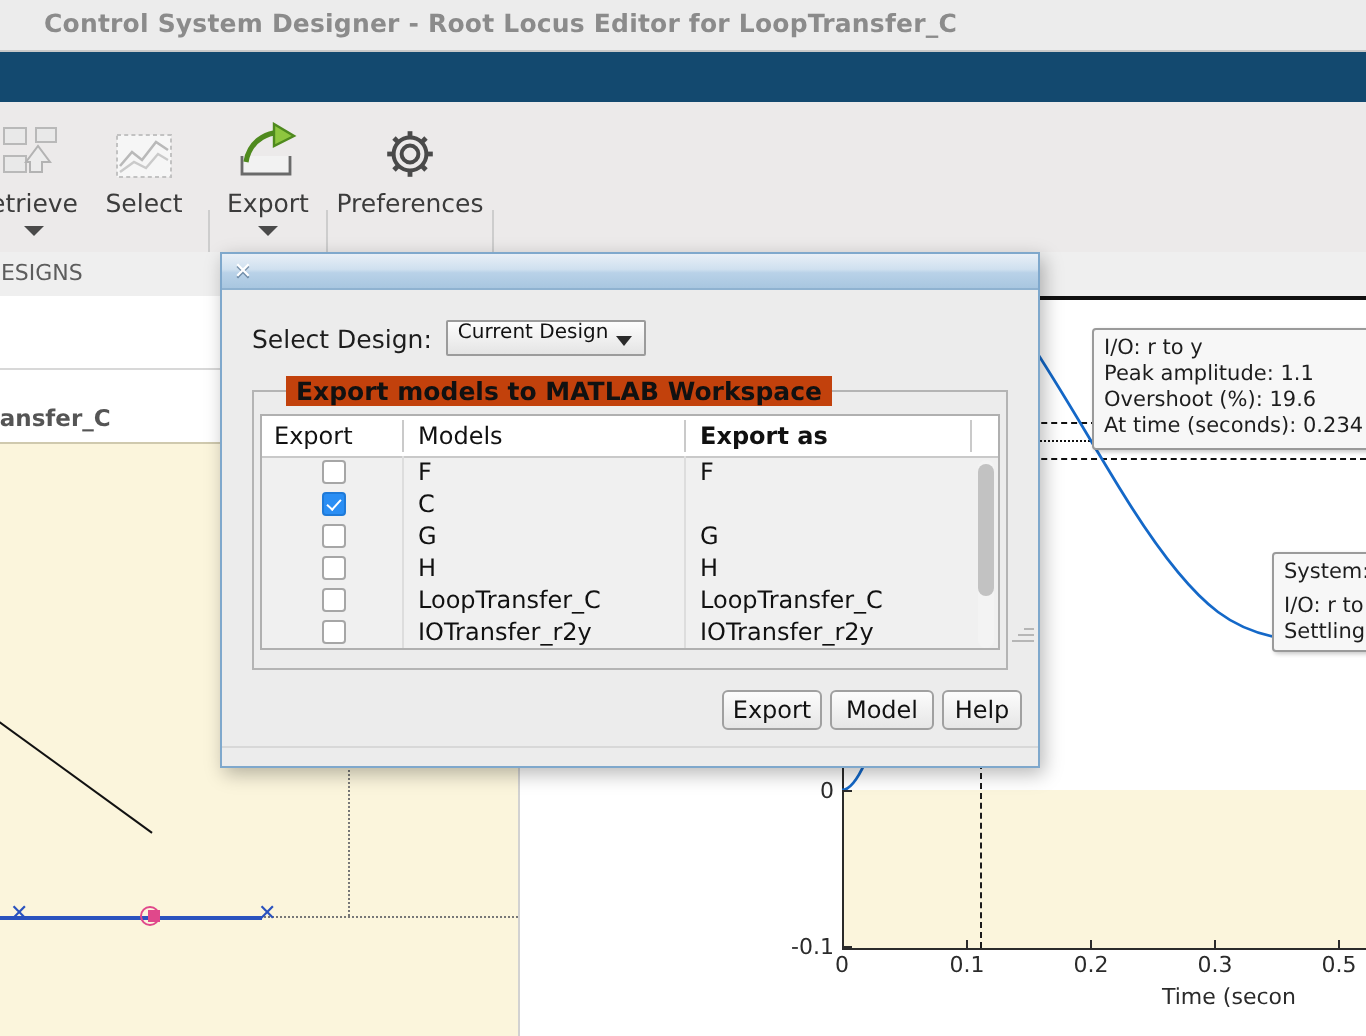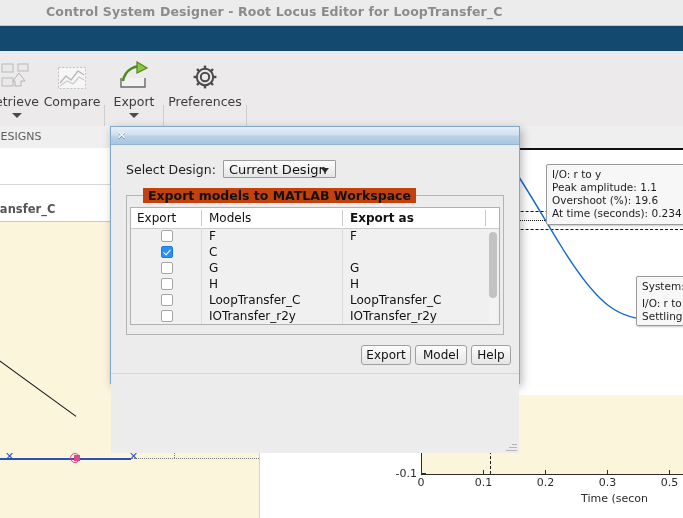--- a/index.html
+++ b/index.html
@@ -14,21 +14,21 @@
 
   
   .titlebar{
     position:absolute;left:0;top:0;width:683px;height:25px;
     background:#ececec;
     border-bottom:1px solid #c8c8c8;
   }
   .titlebar .ttxt{
     position:absolute;left:22px;top:4px;
     font-size:12.5px;font-weight:bold;color:#8b8b8b;
-    letter-spacing:.1px;white-space:nowrap;margin-left:24px;
+    letter-spacing:.1px;white-space:nowrap;
   }
 
   
   .ribbonstrip{
     position:absolute;left:0;top:26px;width:683px;height:25px;
     background:#13496f;
   }
 
   
   .toolbar{
@@ -166,30 +166,30 @@
     position:absolute;left:0;right:0;top:1px;text-align:center;
     font-size:12px;font-weight:bold;color:#ffffff;
     text-shadow:0 1px 0 rgba(90,120,150,.65);
   }
   .dlg-close{
     position:absolute;left:3px;top:1px;width:15px;height:14px;
     display:flex;align-items:center;justify-content:center;
     font-size:11px;font-weight:bold;color:#ffffff;cursor:pointer;
     text-shadow:0 1px 0 rgba(80,110,140,.7);
   }
-  .dlg-body{position:absolute;left:0;top:18px;width:408px;height:308px;background:#ececec;}
+  .dlg-body{position:absolute;left:0;top:18px;width:408px;height:178px;background:#ececec;}
 
   .row-design{position:absolute;left:15px;top:15px;display:flex;align-items:center;}
   .row-design .lab{font-size:12.5px;color:#1d1d1d;margin-right:7px;}
   .combo{
     position:relative;height:18px;min-width:100px;
     background:linear-gradient(to bottom,#fdfdfd,#e4e4e4);
     border:1px solid #9b9b9b;border-radius:1px;
-    display:flex;align-items:center;padding:0 8px 0 5px;
-    font-size:13px;color:#111;box-sizing:border-box;cursor:pointer;
+    display:flex;align-items:flex-start;padding:0 8px 0 5px;
+    font-size:10px;color:#111;box-sizing:border-box;cursor:pointer;
   }
   .combo .carrow{
     position:absolute;right:6px;top:7px;width:0;height:0;
     border-left:4px solid transparent;border-right:4px solid transparent;
     border-top:5px solid #2b2b2b;
   }
 
   .groupbox{
     position:absolute;left:15px;top:50px;width:378px;height:140px;
     border:1px solid #b4b4b4;box-sizing:border-box;
@@ -283,21 +283,21 @@
     </div>
 
     <div class="tbtn" style="left:40px;width:64px;">
       <div class="glyph">
         <svg width="30" height="26" viewBox="0 0 30 26">
           <rect x="1.5" y="2.5" width="27" height="21" fill="#f6f6f6" stroke="#c2c2c2" stroke-dasharray="2,1.6"></rect>
           <polyline points="3,18 9,11 14,15 21,6 27,10" fill="none" stroke="#b9b9b9" stroke-width="1.3"></polyline>
           <polyline points="3,21 10,16 16,19 22,12 27,15" fill="none" stroke="#cacaca" stroke-width="1.2"></polyline>
         </svg>
       </div>
-      <div class="lbl">Compare</div>
+      <div class="lbl">Select</div>
     </div>
 
     <div class="tsep" style="left:104px;"></div>
 
     <div class="tbtn" style="left:106px;width:56px;">
       <div class="glyph">
         <svg width="32" height="30" viewBox="0 0 32 30">
           <path d="M3 17 L3 26 L27 26 L27 17" fill="#f2f2f2" stroke="#6a6a6a" stroke-width="1.4"></path>
           <path d="M5 20 C7 8, 18 4, 24 6" fill="none" stroke="#4f8a1e" stroke-width="2.6"></path>
           <path d="M19 1 L29 7 L19 12 Z" fill="#8ec63f" stroke="#4f8a1e" stroke-width="1.2"></path>

